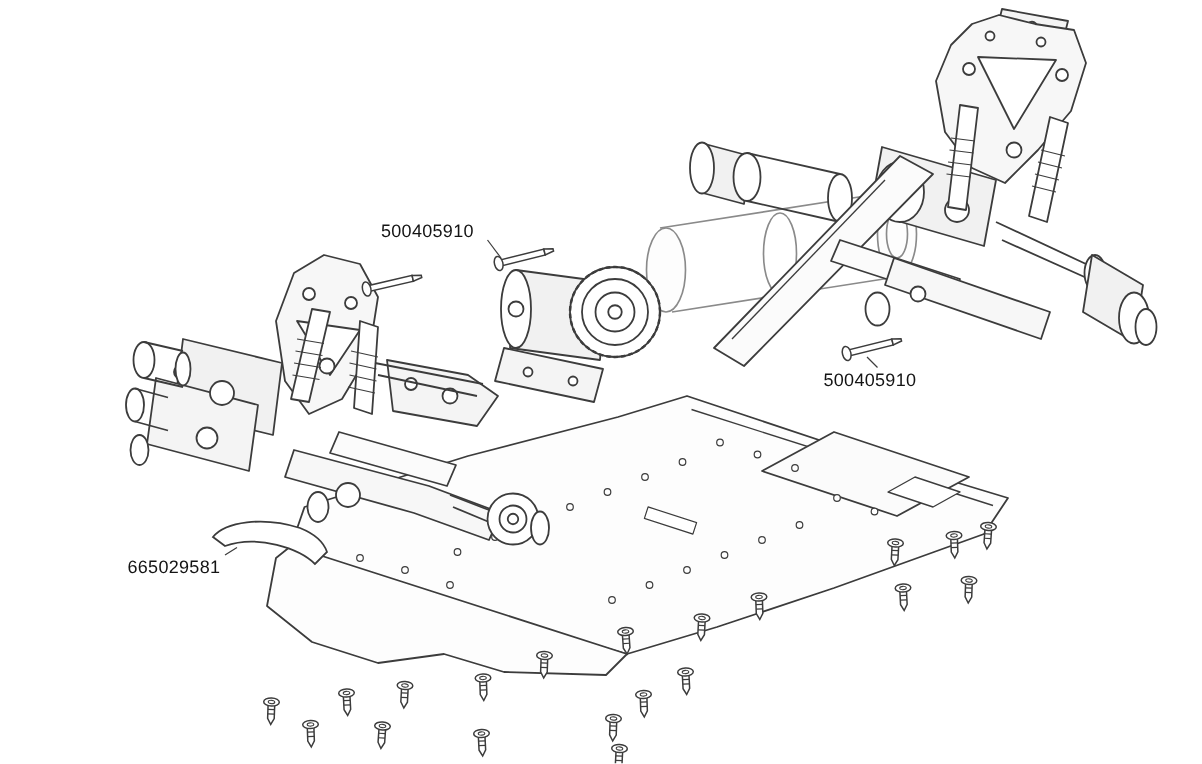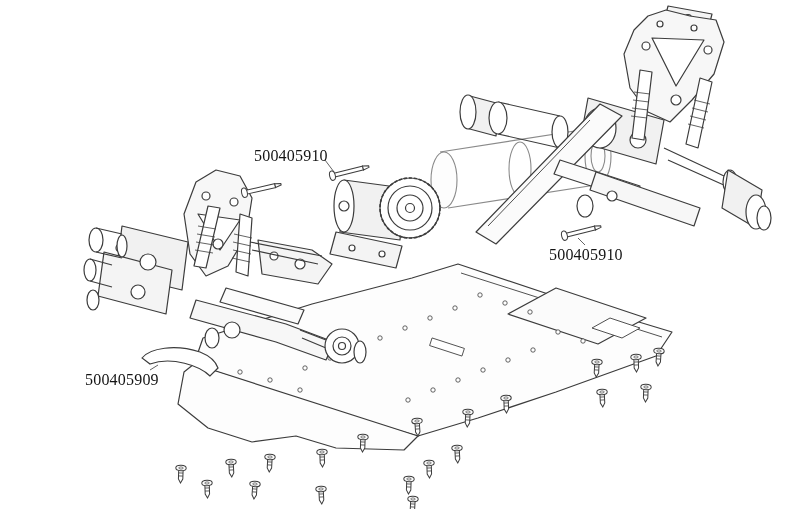--- a/index.html
+++ b/index.html
@@ -6,22 +6,22 @@
   .stage{
     position:relative;
     width:801px;height:509px;
     background:#ffffff;
     overflow:hidden;
     font-family:"Liberation Sans", sans-serif;
   }
   .stage svg{position:absolute;left:0;top:0;}
   .part-label{
     position:absolute;
-    font-family:Liberation Serif, serif;
-    font-size:16px;
+    font-family:Liberation Sans, sans-serif;
+    font-size:12px;
     color:#141414;
     letter-spacing:.2px;
     white-space:nowrap;
   }
 </style>
 </head>
 <body>
 
 <div class="stage">
 
@@ -236,15 +236,15 @@
       <use href="#screwdef" transform="translate(429,463) rotate(-2)"></use>
       <use href="#screwdef" transform="translate(413,499) rotate(3)"></use>
       <use href="#screwdef" transform="translate(457,448) rotate(-3)"></use>
     </g>
   </svg>
 
   <div class="part-label" style="left:254px; top:147px;">500405910</div>
 
   <div class="part-label" style="left:549px; top:246px;">500405910</div>
 
-  <div class="part-label" style="left:85px; top:371px;">500405909</div>
+  <div class="part-label" style="left:85px; top:371px;">665029581</div>
 
 </div>
 
 </body></html>

